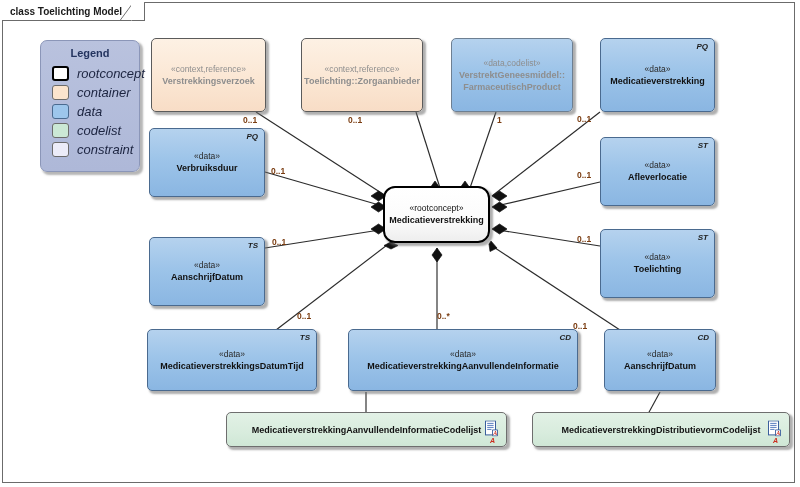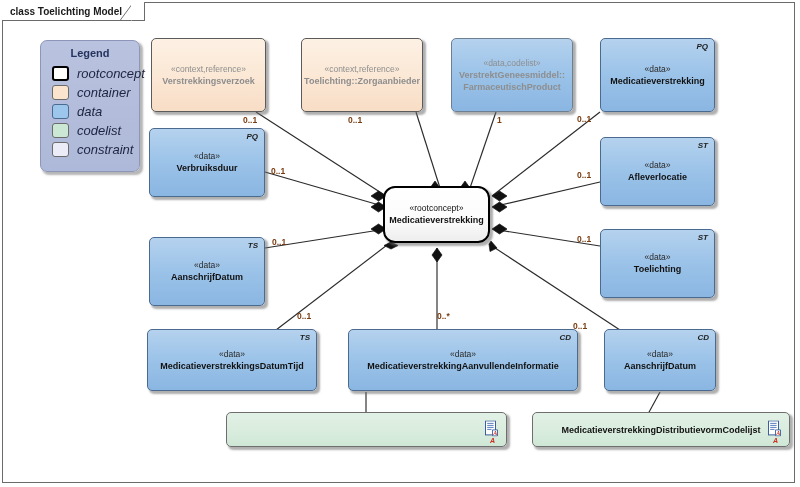--- a/index.html
+++ b/index.html
@@ -220,20 +220,21 @@
     <div class="nm">MedicatieverstrekkingAanvullendeInformatie</div>
   </div>
 
   <div class="node n-data" style="left:604px;top:329px;width:112px;height:62px;">
     <span class="tag">CD</span>
     <div class="stereo">«data»</div>
     <div class="nm">AanschrijfDatum</div>
   </div>
 
   <div class="node n-codelist" style="left:226px;top:412px;width:281px;height:35px;">
+    <div class="nm">MedicatieverstrekkingAanvullendeInformatieCodelijst</div>
     <svg class="doc-ico" viewBox="0 0 13 16">
       <rect x="0.5" y="0.5" width="10" height="14" fill="#ffffff" stroke="#3b5f9c" stroke-width="1"></rect>
       <g stroke="#5b7fc0" stroke-width="1">
         <line x1="2.2" y1="3" x2="8.6" y2="3"></line>
         <line x1="2.2" y1="5" x2="8.6" y2="5"></line>
         <line x1="2.2" y1="7" x2="8.6" y2="7"></line>
         <line x1="2.2" y1="9" x2="6.5" y2="9"></line>
       </g>
       <polygon points="7.5,9.5 12.5,9.5 12.5,15.5 7.5,15.5" fill="#ffffff" stroke="#3b5f9c" stroke-width="0.9"></polygon>
       <text x="8.3" y="14.8" font-size="6" font-style="italic" font-weight="bold" fill="#cc2b1d" font-family="Liberation Serif, serif">A</text>

